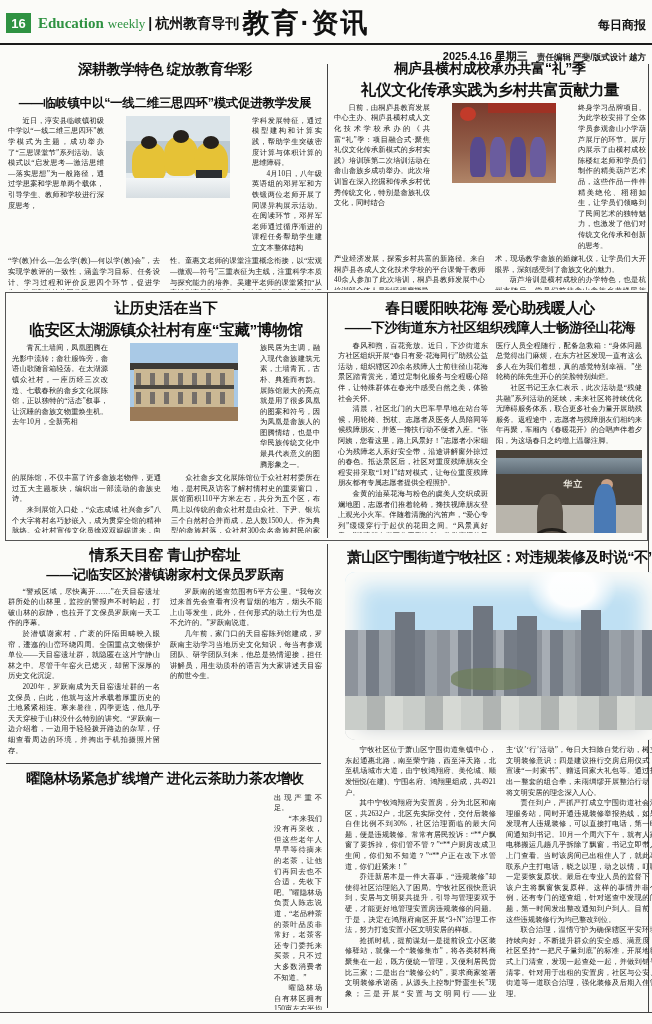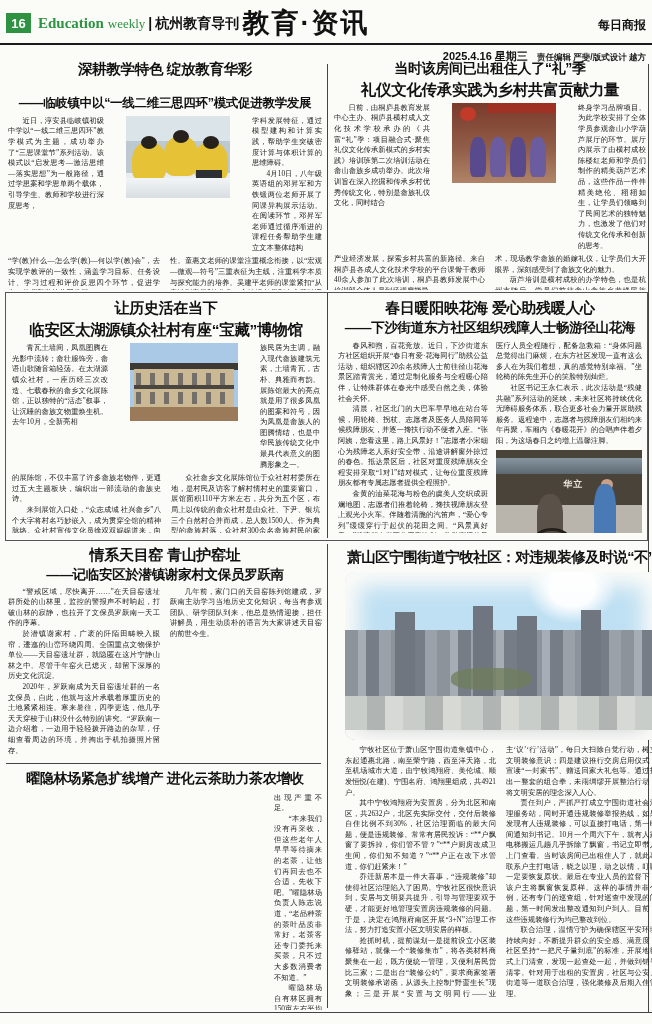--- a/index.html
+++ b/index.html
@@ -126,21 +126,21 @@
           <p>4月10日，八年级英语组的邓昇军和方铁锻两位老师开展了同课异构展示活动。在阅读环节，邓昇军老师通过循序渐进的课程任务帮助学生建立文本整体结构</p>
         </div>
     </div>
     <div class="body twocol cont" style="height:104px;">
         <p>“学(教)什么—怎么学(教)—何以学(教)会”，去实现学教评的一致性，涵盖学习目标、任务设计、学习过程和评价反思四个环节，促进学生、教师和学校共同发展。</p>
         <p>4月7日和9日，八年级科学组的章凯琪、童惠文、吴建平三位老师分别展示了他们的“三思课堂”。章凯琪老师的课堂从日常现象切入，引导学生思考空气与氧气的关系，体现了“从生活走向化学”的理念，有效调动了学生的学习积极性。童惠文老师的课堂注重概念衔接，以“宏观—微观—符号”三重表征为主线，注重科学本质与探究能力的培养。吴建平老师的课堂紧扣“从定性到定量”的化象；方铁锻老师则夯实基础语音知识，启发学生理解划分段落的依据，进行策略指导。朗读文本时，两位老师采用任务驱动法，布置不同层次的阅读任务，如精读段落回答细节问题或提高阅读效率。课后，组织小组讨论、分享理解与感受，培养批判性思维和语言表达能力。</p>
       </div>
   </div>
 
   <div class="article" style="left:334px;top:60px;width:312px;height:230px;">
-    <h2 class="t1" style="font-size:14px;">当时该房间已出租住人了“礼”季</h2>
+    <h2 class="t1" style="font-size:14px;">桐庐县横村成校承办共富“礼”季</h2>
     <h3 class="t2" style="font-size:15.5px;margin-top:2px;">礼仪文化传承实践为乡村共富贡献力量</h3>
     <div class="strip">
       <div class="colL body">
           <p>日前，由桐庐县教育发展中心主办、桐庐县横村成人文化技术学校承办的《共富“礼”季：项目融合式·聚焦礼仪文化传承新模式的乡村实践》培训班第二次培训活动在畲山畲族乡成功举办。此次培训旨在深入挖掘和传承乡村优秀传统文化，特别是畲族礼仪文化，同时结合</p>
         </div>
       <div class="photo ph-cerem">
         <div class="banner"></div>
         <div class="lantern"></div>
         <div class="fig" style="left:18px;"></div>
         <div class="fig alt" style="left:38px;"></div>
@@ -210,20 +210,21 @@
     </div>
   </div>
 
   <div class="article" style="left:8px;top:546px;width:314px;height:214px;">
     <h2 class="t1" style="font-size:15px;">情系天目窑 青山护窑址</h2>
     <h3 class="t2" style="font-size:13.5px;margin-top:2px;">——记临安区於潜镇谢家村文保员罗跃南</h3>
     <div class="body twocol" style="height:172px;">
         <p>“警戒区域，尽快离开……”在天目窑遗址群所处的山林里，监控的警报声不时响起，打破山林的寂静，也拉开了文保员罗跃南一天工作的序幕。</p>
         <p>於潜镇谢家村，广袤的阡陌田畴映入眼帘，逶迤的山峦环绕四周。全国重点文物保护单位——天目窑遗址群，就隐匿在这片宁静山林之中。尽管千年窑火已熄灭，却留下深厚的历史文化沉淀。</p>
         <p>2020年，罗跃南成为天目窑遗址群的一名文保员，自此，他就与这片承载着厚重历史的土地紧紧相连。寒来暑往，四季更迭，他几乎天天穿梭于山林没什么特别的讲究。“罗跃南一边介绍着，一边用手轻轻拨开路边的杂草，仔细查看周边的环境，并掏出手机拍摄照片留存。</p>
+        <p>罗跃南的巡查范围有6平方公里。“我每次过来首先会查看有没有冒烟的地方，烟头不能上山等发生，此外，任何形式的动土行为也是不允许的。”罗跃南说道。</p>
         <p>几年前，家门口的天目窑陈列馆建成，罗跃南主动学习当地历史文化知识，每当有参观团队、研学团队到来，他总是热情迎接，担任讲解员，用生动质朴的语言为大家讲述天目窑的前世今生。</p>
       </div>
   </div>
 
   <div class="article" style="left:8px;top:770px;width:314px;height:240px;">
     <h2 class="t1" style="font-size:14px;">曜隐林场紧急扩线增产 进化云茶助力茶农增收</h2>
     <div class="strip" style="margin-top:5px;align-items:flex-end;">
       <div class="colL body" style="flex:0 0 90px;">
           <p>近日，曜隐林场(萧山区国有林场进化分场)连夜新增生产线，大量收购当地农民的老品种茶鲜叶，赶制“进化云茶”。</p>
           <p>原来，位于萧山区南部的进化镇是个多山乡镇，自解放后开始广泛种植群体种茶树，面积近数千亩，老品种茶叶品质独特，鲜浓耐泡，香气醇厚，</p>

